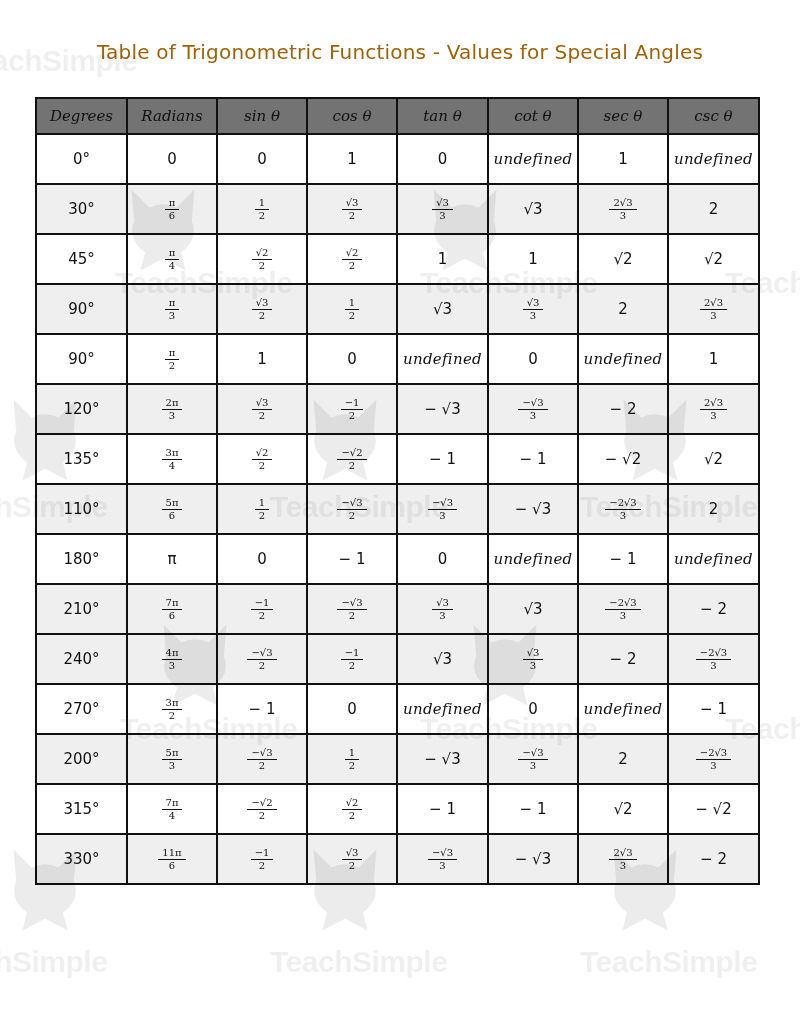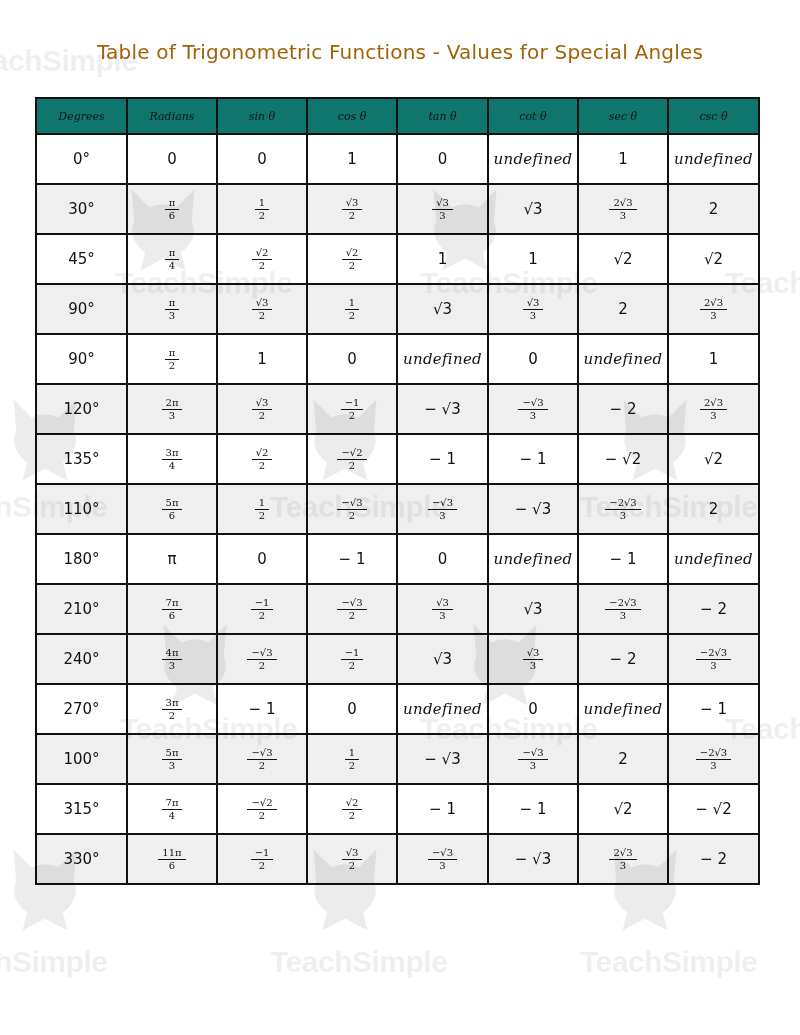--- a/index.html
+++ b/index.html
@@ -2,21 +2,21 @@
 <html><head>
 <meta charset="utf-8">
 <style>
   html, body { margin:0; padding:0; background:#ffffff; }
   body { width:800px; height:1035px; position:relative; overflow:hidden; font-family:"DejaVu Sans", sans-serif; }
   .watermark { position:absolute; color:#000; opacity:0.06; font-family:"Liberation Sans", sans-serif; font-weight:bold; font-size:30px; white-space:nowrap; pointer-events:none; z-index:3; letter-spacing:-0.5px; }
   .owl { position:absolute; width:90px; height:90px; opacity:0.07; pointer-events:none; z-index:3; }
   .title { position:absolute; left:0; top:40px; width:800px; text-align:center; font-family:"DejaVu Sans", sans-serif; font-size:20px; color:#a16207; letter-spacing:0.2px; }
   table.trig { position:absolute; left:35px; top:97px; border-collapse:collapse; table-layout:fixed; z-index:1; }
   table.trig td, table.trig th { border:2px solid #111; text-align:center; vertical-align:middle; padding:0; color:#111; }
-  table.trig th { height:34px; background:#0f766e; font-family:"DejaVu Serif", serif; font-style:italic; font-weight:normal; font-size:11px; }
+  table.trig th { height:34px; background:#737373; font-family:"DejaVu Serif", serif; font-style:italic; font-weight:normal; font-size:15px; }
   table.trig td { height:48px; font-size:15px; font-family:"DejaVu Sans", sans-serif; }
   tr.shade td { background:#efefef; }
   tr.plain td { background:#ffffff; }
   .undef { font-family:"DejaVu Serif", serif; font-style:italic; font-size:15px; letter-spacing:0.3px;margin-top:37px; }
   .frac { display:inline-flex; flex-direction:column; align-items:center; vertical-align:middle; font-family:"DejaVu Serif", serif; font-size:10px; line-height:12px; }
   .frac .num { padding:0 4px; border-bottom:1.6px solid #111; }
   .frac .den { padding:0 4px; }
   .serif { font-family:"DejaVu Serif", serif; }
 </style>
 </head>
@@ -321,21 +321,21 @@
             <span class="den">2</span>
           </span></td>
         <td>− 1</td>
         <td>0</td>
         <td><span class="undef">undefined</span></td>
         <td>0</td>
         <td><span class="undef">undefined</span></td>
         <td>− 1</td>
       </tr>
       <tr class="shade">
-        <td>100°</td>
+        <td>200°</td>
         <td><span class="frac">
             <span class="num">5π</span>
             <span class="den">3</span>
           </span></td>
         <td><span class="frac">
             <span class="num">−√3</span>
             <span class="den">2</span>
           </span></td>
         <td><span class="frac">
             <span class="num">1</span>

